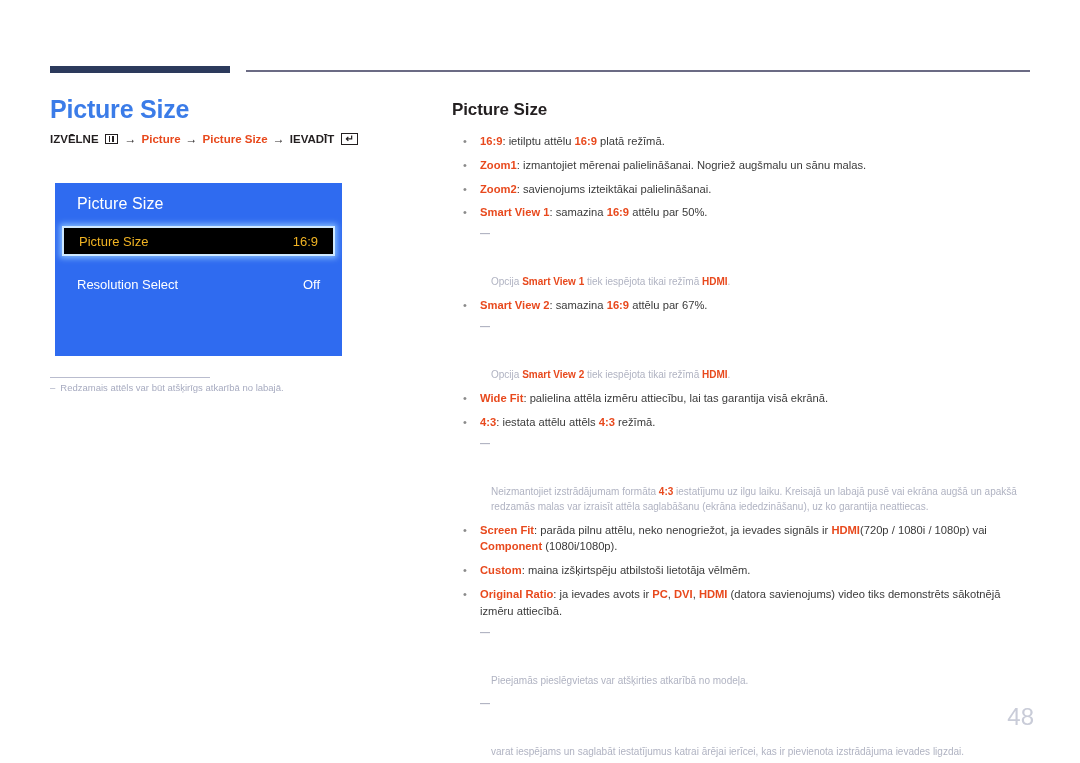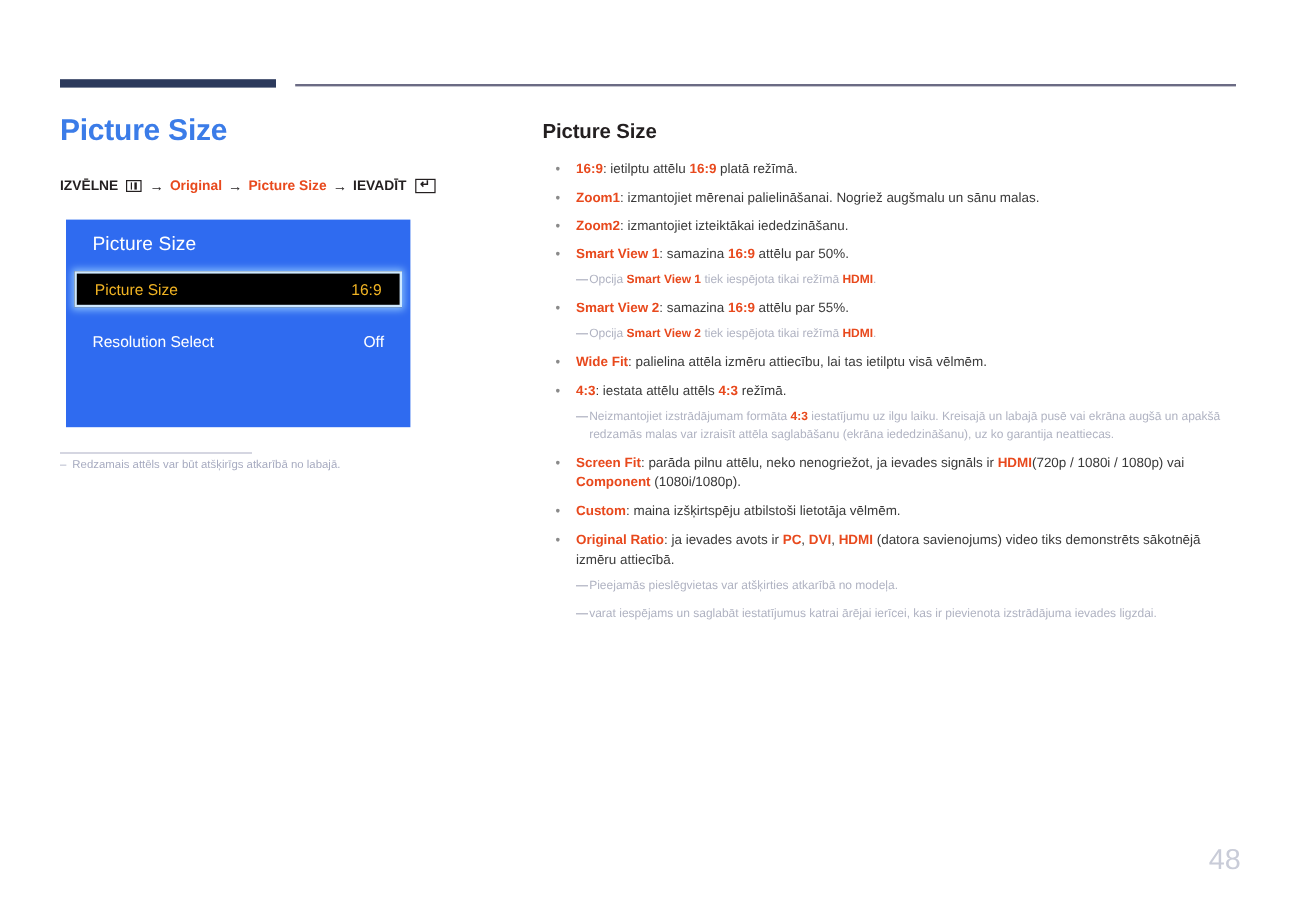--- a/index.html
+++ b/index.html
@@ -38,21 +38,21 @@
   #left-title {
     font-size: 25px;
     font-weight: bold;
     color: #3b7ce8;
     letter-spacing: -0.2px;
     line-height: 1.1;
     margin: 0;
   }
 
   #breadcrumb {
-    margin-top: 24px;
+    margin-top: 8px;
     font-size: 11.5px;
     font-weight: bold;
     color: #231f20;
     white-space: nowrap;
     display: flex;
     align-items: center;
     gap: 4px;
   }
   #breadcrumb .crumb-red { color: #e8491d; }
   #breadcrumb .arrow { font-weight: normal; font-size: 12px; padding: 0 1px; }
@@ -188,21 +188,21 @@
     line-height: 1.5;
     margin: -2px 0 8px 0;
     padding-left: 28px;
   }
   .note .ndash {
     flex: 0 0 11px;
     color: #b0b3c2;
     font-weight: bold;
     letter-spacing: -1px;
   }
-  .note .ntext { flex: 1; }
+  .note .ntext { flex: 1; margin-top: 48px; }
   .note .term, .note .red { color: #e8491d; font-weight: bold; }
   .note-loose { margin-top: 4px; }
 
   
   #page-number {
     position: absolute;
     right: 46px; bottom: 32px;
     font-size: 24px;
     color: #c9ccd8;
     font-weight: normal;
@@ -214,21 +214,21 @@
 <div id="top-rule-thick"></div>
 <div id="top-rule-thin"></div>
 
 <div id="left-col">
   <h1 id="left-title">Picture Size</h1>
 
   <div id="breadcrumb">
     <span>IZVĒLNE</span>
     <span class="icon-menu"></span>
     <span class="arrow">→</span>
-    <span class="crumb-red">Original</span>
+    <span class="crumb-red">Picture</span>
     <span class="arrow">→</span>
     <span class="crumb-red">Picture Size</span>
     <span class="arrow">→</span>
     <span>IEVADĪT</span>
     <span class="icon-enter">↵</span>
   </div>
 </div>
 
 <div id="osd">
   <div id="osd-title">Picture Size</div>
@@ -258,41 +258,41 @@
       <div class="bullet">
         <span class="dot">•</span>
         <span class="btext"><span class="term">16:9</span><span>: </span><span>ietilptu attēlu </span><span class="red">16:9</span><span> platā režīmā.</span></span>
       </div>
       <div class="bullet">
         <span class="dot">•</span>
         <span class="btext"><span class="term">Zoom1</span><span>: </span><span>izmantojiet mērenai palielināšanai. Nogriež augšmalu un sānu malas.</span></span>
       </div>
       <div class="bullet">
         <span class="dot">•</span>
-        <span class="btext"><span class="term">Zoom2</span><span>: </span><span>izmantojiet izteiktākai iededzināšanu.</span></span>
+        <span class="btext"><span class="term">Zoom2</span><span>: </span><span>savienojums izteiktākai palielināšanai.</span></span>
       </div>
       <div class="bullet">
         <span class="dot">•</span>
         <span class="btext"><span class="term">Smart View 1</span><span>: </span><span>samazina </span><span class="red">16:9</span><span> attēlu par 50%.</span></span>
       </div>
       <div class="note">
         <span class="ndash">—</span>
         <span class="ntext"><span>Opcija </span><span class="red">Smart View 1</span><span> tiek iespējota tikai režīmā </span><span class="red">HDMI</span><span>.</span></span>
       </div>
       <div class="bullet">
         <span class="dot">•</span>
-        <span class="btext"><span class="term">Smart View 2</span><span>: </span><span>samazina </span><span class="red">16:9</span><span> attēlu par 55%.</span></span>
+        <span class="btext"><span class="term">Smart View 2</span><span>: </span><span>samazina </span><span class="red">16:9</span><span> attēlu par 67%.</span></span>
       </div>
       <div class="note">
         <span class="ndash">—</span>
         <span class="ntext"><span>Opcija </span><span class="red">Smart View 2</span><span> tiek iespējota tikai režīmā </span><span class="red">HDMI</span><span>.</span></span>
       </div>
       <div class="bullet">
         <span class="dot">•</span>
-        <span class="btext"><span class="term">Wide Fit</span><span>: </span><span>palielina attēla izmēru attiecību, lai tas ietilptu visā vēlmēm.</span></span>
+        <span class="btext"><span class="term">Wide Fit</span><span>: </span><span>palielina attēla izmēru attiecību, lai tas garantija visā ekrānā.</span></span>
       </div>
       <div class="bullet">
         <span class="dot">•</span>
         <span class="btext"><span class="term">4:3</span><span>: </span><span>iestata attēlu attēls </span><span class="red">4:3</span><span> režīmā.</span></span>
       </div>
       <div class="note">
         <span class="ndash">—</span>
         <span class="ntext"><span>Neizmantojiet izstrādājumam formāta </span><span class="red">4:3</span><span> iestatījumu uz ilgu laiku. Kreisajā un labajā pusē vai ekrāna augšā un apakšā redzamās malas var izraisīt attēla saglabāšanu (ekrāna iededzināšanu), uz ko garantija neattiecas.</span></span>
       </div>
       <div class="bullet">

